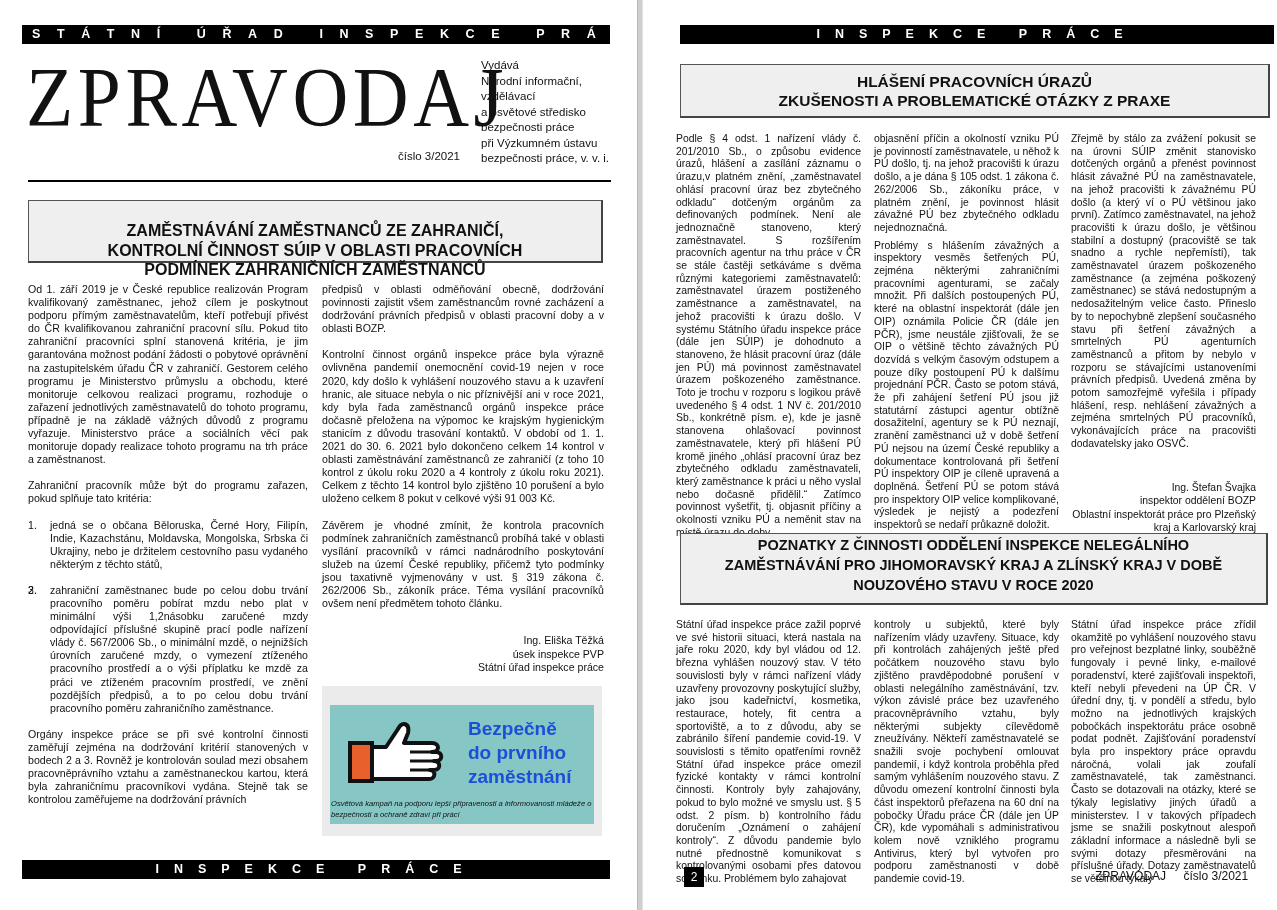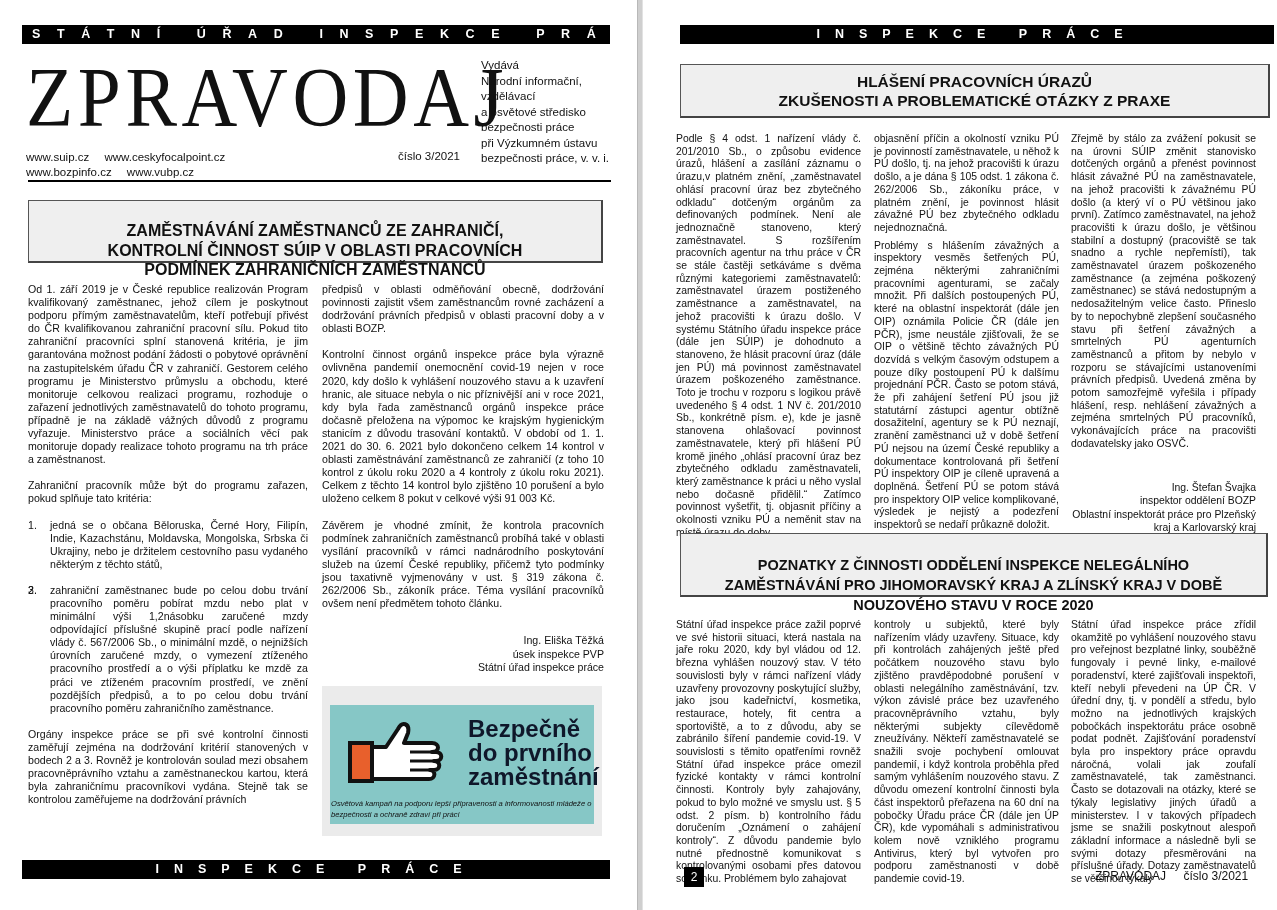--- a/index.html
+++ b/index.html
@@ -20,36 +20,36 @@
   .masthead-title { position: absolute; left: 26px; top: 52px; font-family: "Liberation Serif", serif; font-size: 84px; line-height: 92px; letter-spacing: 5px; transform: scaleX(0.92); transform-origin: left top; }
   .publisher { position: absolute; left: 481px; top: 58px; font-size: 11.5px; line-height: 15.5px; width: 140px; }
   .urls { position: absolute; left: 26px; top: 150px; font-size: 11.5px; line-height: 15px; }
   .urls span { margin-right: 12px; }
   .issue { position: absolute; left: 398px; top: 150px; font-size: 11.5px; }
   .masthead-rule { position: absolute; left: 28px; top: 180px; width: 583px; height: 2px; background: #000; }
 
   .headline-box { position: absolute; background: #efefef; border: 1px solid #555; border-right: 2px solid #444; border-bottom: 2px solid #444; text-align: center; font-weight: bold; }
   #headline-1 { left: 28px; top: 200px; width: 575px; height: 63px; font-size: 16px; line-height: 19.5px; padding-top: 20px; }
   #headline-2 { left: 34px; top: 64px; width: 590px; height: 54px; font-size: 15.5px; line-height: 19px; padding-top: 7px; }
-  #headline-3 { left: 34px; top: 533px; width: 588px; height: 64px; font-size: 14.5px; line-height: 20px; padding-top: 21px; }
+  #headline-3 { left: 34px; top: 533px; width: 588px; height: 72px; font-size: 14.5px; line-height: 20px; padding-top: 1px; }
 
   .col { position: absolute; font-size: 10.6px; line-height: 13.1px; text-align: justify; hyphens: manual; }
   .col p { margin-bottom: 13px; }
   .col ol { list-style: none; margin-bottom: 13px; }
   .col ol li { position: relative; padding-left: 22px; margin-bottom: 13px; }
   .col ol li .num { position: absolute; left: 0; top: 0; }
 
   #left-col1 { left: 28px; top: 283px; width: 280px; }
   #left-col2 { left: 322px; top: 283px; width: 282px; }
   .signature { text-align: right; line-height: 13.5px; margin-top: 24px; }
 
   .promo { position: absolute; left: 322px; top: 686px; width: 280px; height: 150px; background: #ebebeb; }
   .promo-inner { position: absolute; left: 8px; top: 19px; width: 264px; height: 119px; background: #86c7c6; }
   .promo-icon { position: absolute; left: 18px; top: 14px; width: 100px; height: 66px; }
-  .promo-title { position: absolute; left: 138px; top: 12px; font-size: 24px; line-height: 24px; font-weight: bold; color: #0f172a; }
+  .promo-title { position: absolute; left: 138px; top: 12px; font-size: 19px; line-height: 24px; font-weight: bold; color: #1d4ed8; }
   .promo-caption { position: absolute; left: 1px; top: 94px; width: 262px; font-size: 7.6px; line-height: 10.5px; font-style: italic; color: #111; }
 
   #right-col1 { left: 30px; top: 133px; width: 185px; font-size: 10.4px; line-height: 12.7px; }
   #right-col2 { left: 228px; top: 133px; width: 185px; font-size: 10.4px; line-height: 12.7px; }
   #right-col3 { left: 425px; top: 133px; width: 185px; font-size: 10.4px; line-height: 12.7px; }
   #right-col4 { left: 30px; top: 619px; width: 185px; font-size: 10.4px; line-height: 12.7px; }
   #right-col5 { left: 228px; top: 619px; width: 185px; font-size: 10.4px; line-height: 12.7px; }
   #right-col6 { left: 425px; top: 619px; width: 185px; font-size: 10.4px; line-height: 12.7px; }
   #right-col2 p, #right-col3 p { margin-bottom: 5px; }
   .sig2 { text-align: right; line-height: 13.5px; margin-top: 30px; }
@@ -69,30 +69,20 @@
   <div class="publisher">
     <div>Vydává</div>
     <div>Národní informační,</div>
     <div>vzdělávací</div>
     <div>a osvětové středisko</div>
     <div>bezpečnosti práce</div>
     <div>při Výzkumném ústavu</div>
     <div>bezpečnosti práce, v. v. i.</div>
   </div>
 
-  <div class="urls">
-    <div>
-      <span>www.suip.cz</span>
-      <span>www.ceskyfocalpoint.cz</span>
-    </div>
-    <div>
-      <span>www.bozpinfo.cz</span>
-      <span>www.vubp.cz</span>
-    </div>
-  </div>
   <div class="issue">číslo 3/2021</div>
   <div class="masthead-rule"></div>
 
   <div class="headline-box" id="headline-1">
     <div>ZAMĚSTNÁVÁNÍ ZAMĚSTNANCŮ ZE ZAHRANIČÍ,</div>
     <div>KONTROLNÍ ČINNOST SÚIP V OBLASTI PRACOVNÍCH</div>
     <div>PODMÍNEK ZAHRANIČNÍCH ZAMĚSTNANCŮ</div>
   </div>
 
   <div class="col" id="left-col1">

